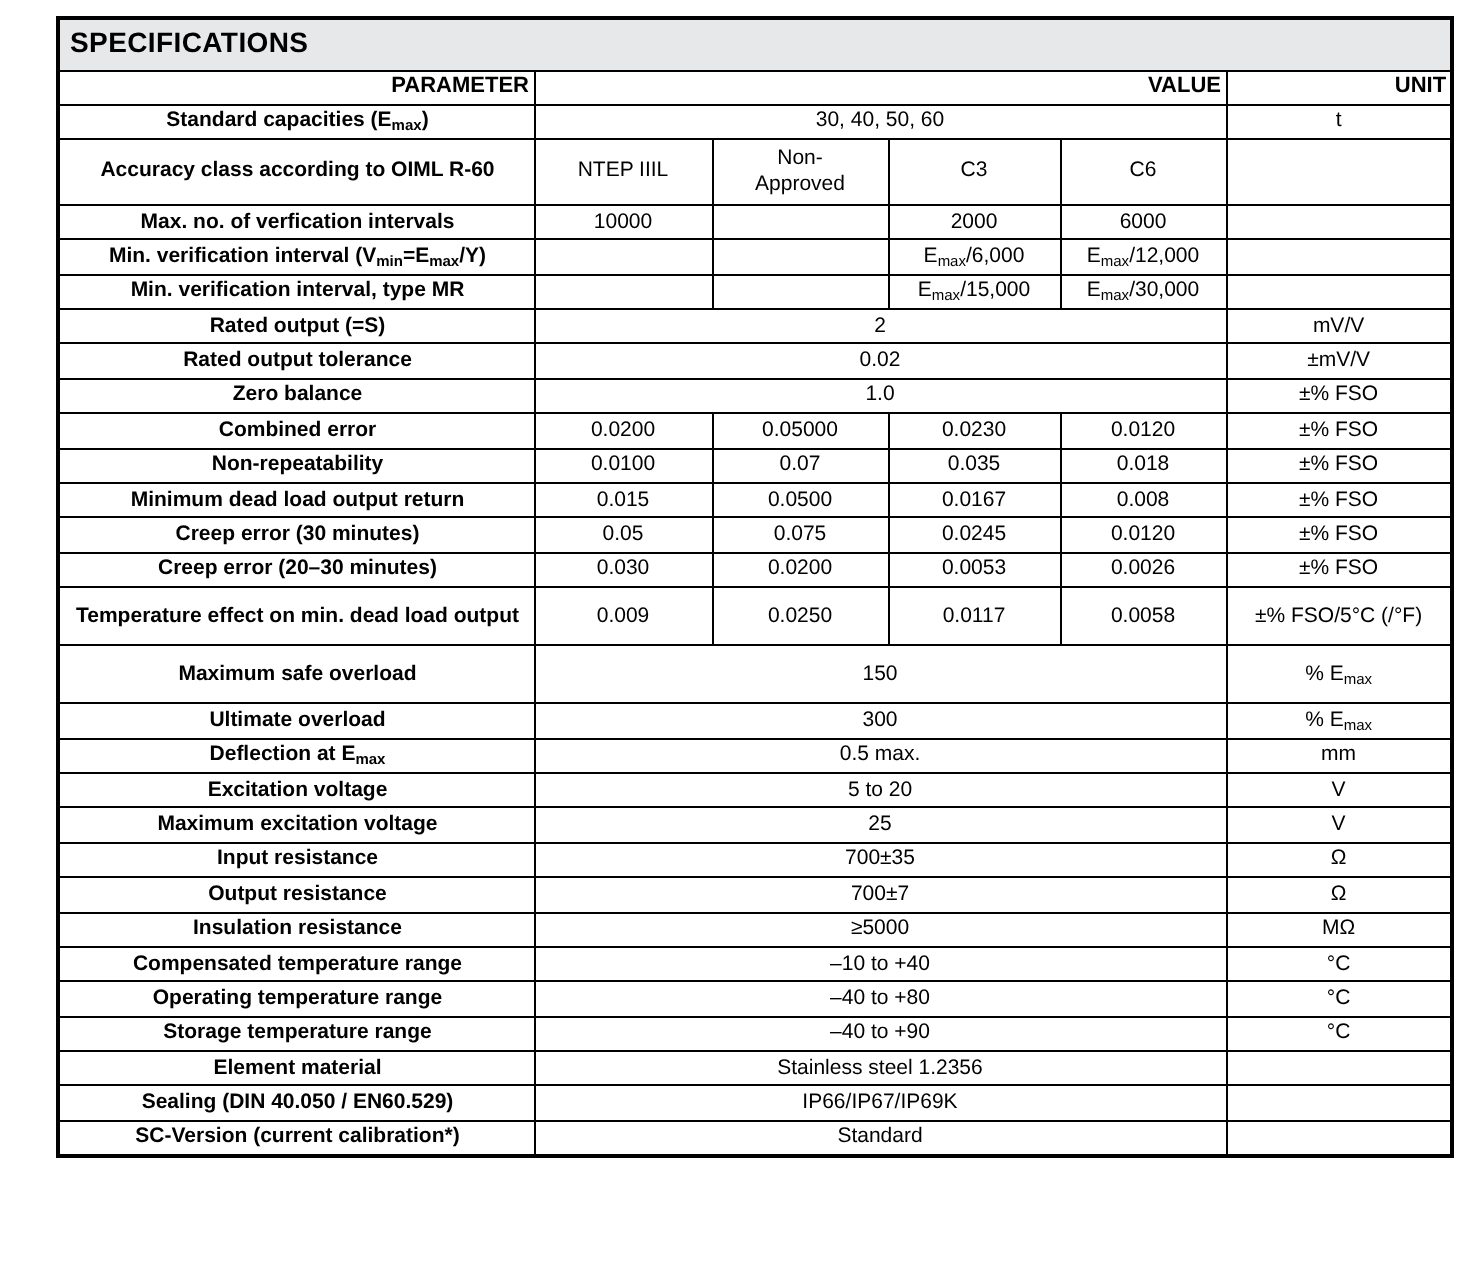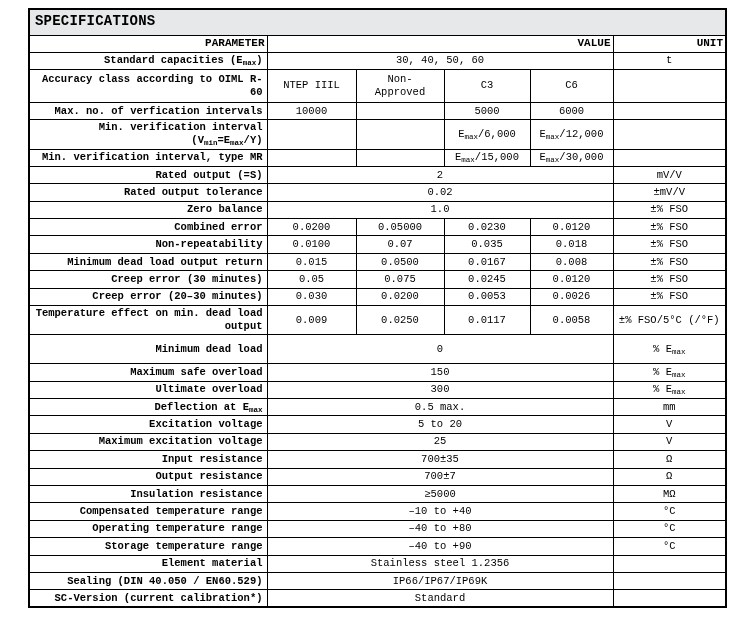--- a/index.html
+++ b/index.html
@@ -2,21 +2,21 @@
 <html><head>
 <meta charset="utf-8">
 <style>
   * { margin: 0; padding: 0; box-sizing: border-box; }
   html, body {
     width: 740px; height: 643px;
     background: #ffffff;
     font-family: "Liberation Sans", sans-serif;
     color: #000;
   }
-  .page { position: relative; width: 620px; height: 643px; background: #fff; font-family: Liberation Mono, monospace; }
+  .page { position: relative; width: 620px; height: 643px; background: #fff; }
   table.spec-table {
     position: absolute;
     left: 28px; top: 8px;
     width: 698px;
     border-collapse: collapse;
     table-layout: fixed;
     border: 2px solid #000;
   }
   .spec-table th, .spec-table td {
     border: 1px solid #000;
@@ -35,21 +35,21 @@
     height: 21px;
   }
   .spec-table th.col-head {
     font-size: 11px;
     font-weight: bold;
     text-align: right;
     height: 17px;
     padding: 1px 2px;
   }
   .spec-table td.param {
-    text-align: right;
+    text-align: center;
     font-weight: bold;
     padding: 1px 4px 1px 5px;
     height: 17.4px;
   }
   .spec-table td.val, .spec-table td.unit {
     text-align: center;
     font-weight: normal;
     padding: 1px 2px;
     height: 17.4px;
   }
@@ -97,21 +97,21 @@
           <td class="val">NTEP IIIL</td>
           <td class="val">Non-<br>Approved</td>
           <td class="val">C3</td>
           <td class="val">C6</td>
           <td class="unit"></td>
         </tr>
         <tr>
           <td class="param">Max. no. of verfication intervals</td>
           <td class="val">10000</td>
           <td class="val"></td>
-          <td class="val">5000</td>
+          <td class="val">2000</td>
           <td class="val">6000</td>
           <td class="unit"></td>
         </tr>
         <tr>
           <td class="param">Min. verification interval (V<sub>min</sub>=E<sub>max</sub>/Y)</td>
           <td class="val"></td>
           <td class="val"></td>
           <td class="val">E<sub>max</sub>/6,000</td>
           <td class="val">E<sub>max</sub>/12,000</td>
           <td class="unit"></td>
@@ -181,25 +181,20 @@
         </tr>
         <tr>
           <td class="param">Temperature effect on min. dead load output</td>
           <td class="val">0.009</td>
           <td class="val">0.0250</td>
           <td class="val">0.0117</td>
           <td class="val">0.0058</td>
           <td class="unit">±% FSO/5°C (/°F)</td>
         </tr>
         <tr>
-          <td class="param">Minimum dead load</td>
-          <td class="val" colspan="4">0</td>
-          <td class="unit">% E<sub>max</sub></td>
-        </tr>
-        <tr>
           <td class="param">Maximum safe overload</td>
           <td class="val" colspan="4">150</td>
           <td class="unit">% E<sub>max</sub></td>
         </tr>
         <tr>
           <td class="param">Ultimate overload</td>
           <td class="val" colspan="4">300</td>
           <td class="unit">% E<sub>max</sub></td>
         </tr>
         <tr>

